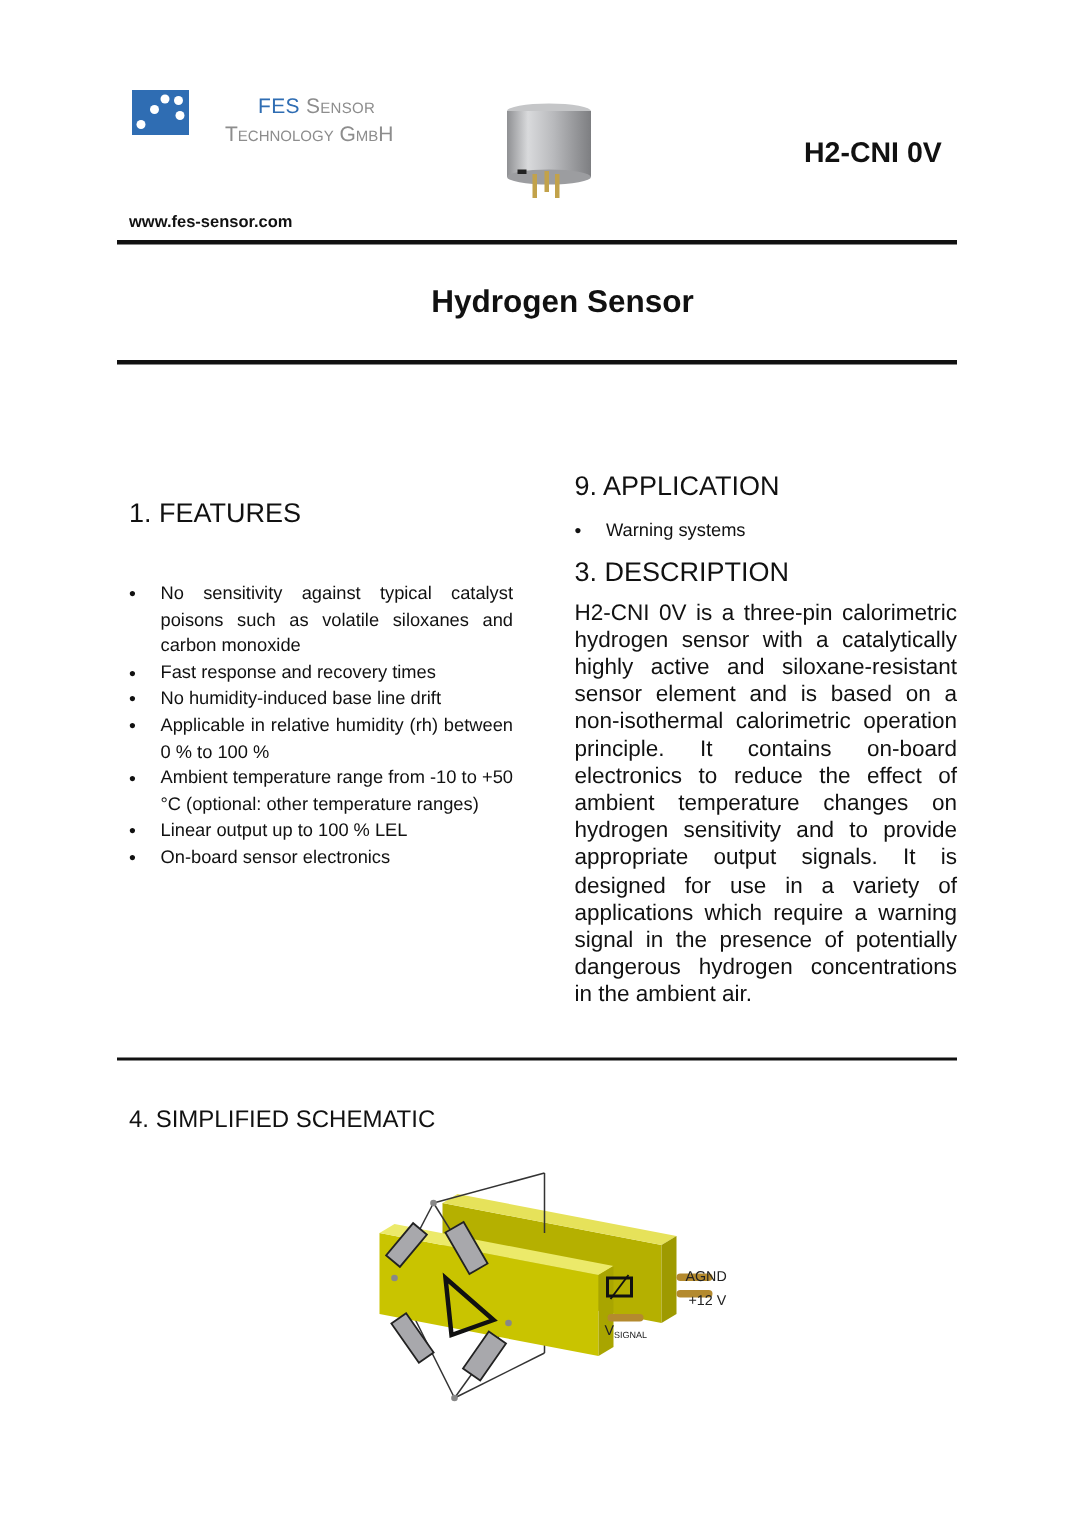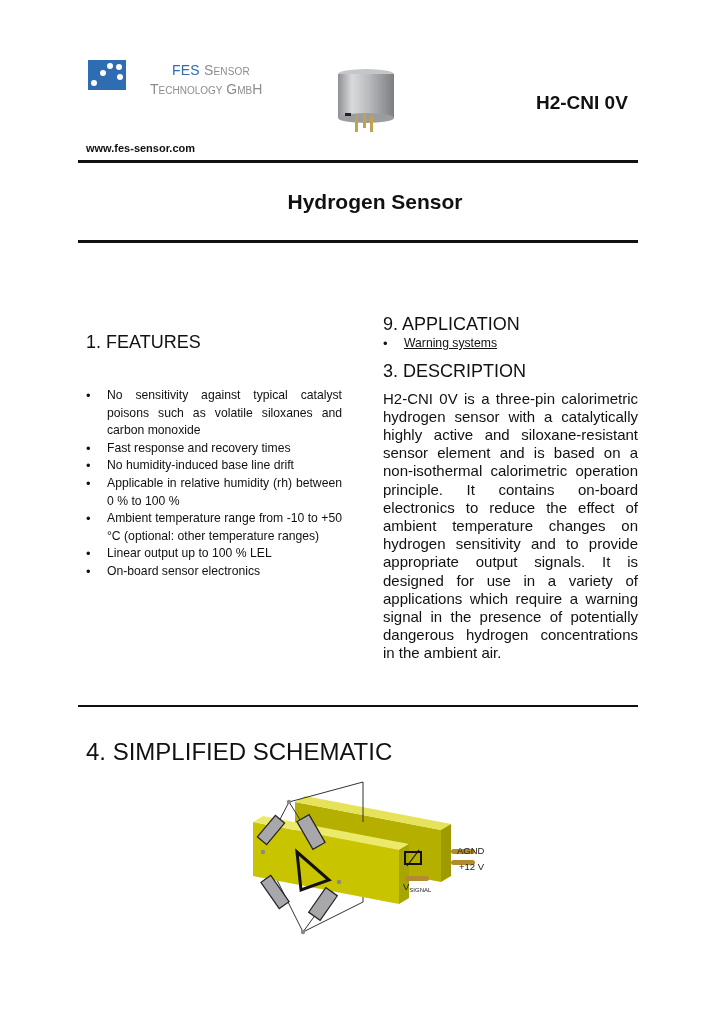--- a/index.html
+++ b/index.html
@@ -23,21 +23,21 @@
 
   
   .h1 { font-size: 18px; color: #111; }
   .col-left { left: 86px; top: 332px; width: 256px; }
   .col-right { left: 383px; top: 314px; width: 255px; }
   ul.bul { list-style: none; margin: 0; padding: 0; }
   ul.bul li { position: relative; padding-left: 21px; font-size: 12.2px; line-height: 17.6px; text-align: justify; }
   ul.bul li::before { content: "\2022"; position: absolute; left: 0; top: 0; font-size: 13px; }
   .desc { font-size: 15px; line-height: 18.2px; text-align: justify; margin: 0; }
 
-  .schem-title { left: 86px; top: 738px; font-size: 24px; }
+  .schem-title { left: 86px; top: 738px; font-size: 16px; }
   .schematic { left: 233px; top: 772px; width: 270px; height: 165px; }
   .pin-label { font-size: 9.5px; font-family: "Liberation Sans", sans-serif; fill: #222; }
 </style>
 </head>
 <body>
 
 <div class="abs logo-box">
   <span class="logo-dot" style="left:19px;top:3px;"></span>
   <span class="logo-dot" style="left:28px;top:4px;"></span>
   <span class="logo-dot" style="left:12px;top:10px;"></span>
@@ -83,21 +83,21 @@
     <li>No humidity-induced base line drift</li>
     <li>Applicable in relative humidity (rh) between 0 % to 100 %</li>
     <li>Ambient temperature range from -10 to +50 °C (optional: other temperature ranges)</li>
     <li>Linear output up to 100 % LEL</li>
     <li>On-board sensor electronics</li>
   </ul>
 </div>
 
 <div class="abs col-right">
   <div class="h1">9. APPLICATION</div>
-  <ul class="bul" style="margin-top:0;text-decoration:underline;">
+  <ul class="bul" style="margin-top:10px;">
     <li>Warning systems</li>
   </ul>
   <div class="h1" style="margin-top:8px;">3. DESCRIPTION</div>
   <p class="desc" style="margin-top:8px;">H2-CNI 0V is a three-pin calorimetric hydrogen sensor with a catalytically highly active and siloxane-resistant sensor element and is based on a non-isothermal calorimetric operation principle. It contains on-board electronics to reduce the effect of ambient temperature changes on hydrogen sensitivity and to provide appropriate output signals. It is designed for use in a variety of applications which require a warning signal in the presence of potentially dangerous hydrogen concentrations in the ambient air.</p>
 </div>
 
 <div class="abs rule" style="top:705px; height:2px;"></div>
 
 <div class="abs h1 schem-title">4. SIMPLIFIED SCHEMATIC</div>
 

